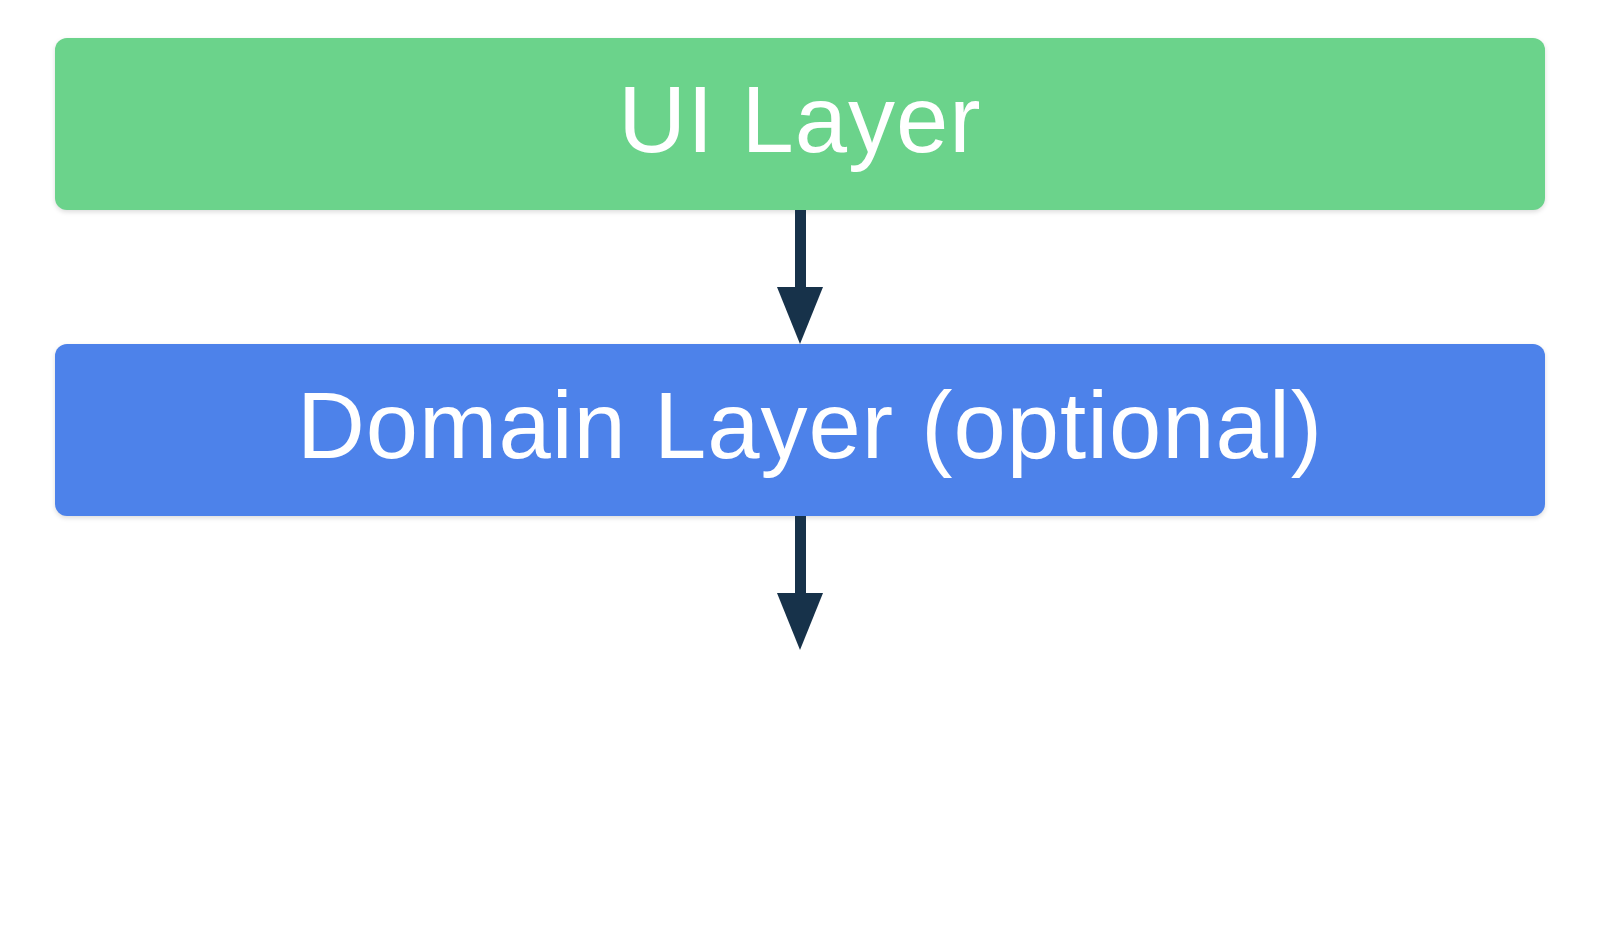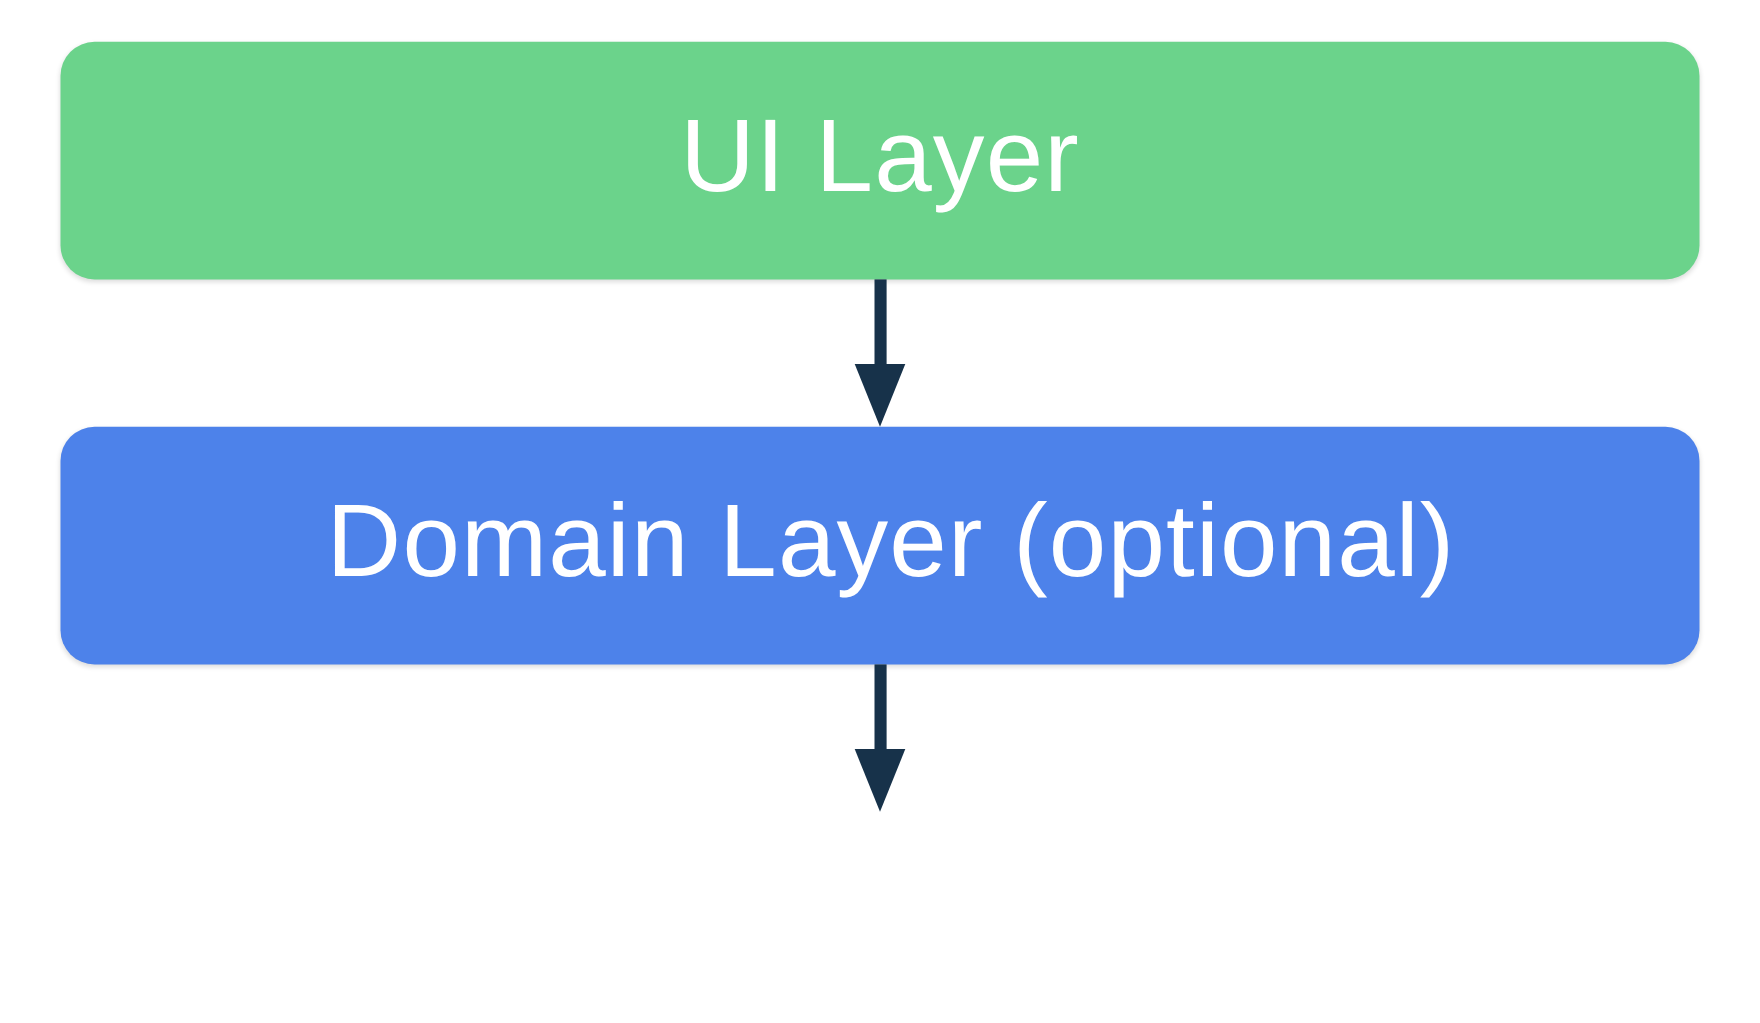--- a/index.html
+++ b/index.html
@@ -14,22 +14,22 @@
     background: var(--background, #ffffff);
     font-family: "Liberation Sans", "DejaVu Sans", sans-serif;
     overflow: hidden;
     display: flex;
     flex-direction: column;
     align-items: stretch;
     box-sizing: border-box;
     padding: 38px 55px 55px 55px;
   }
   .layer-box {
-    height: 216px;
-    border-radius: 31px;
+    height: 172px;
+    border-radius: 12px;
     display: flex;
     align-items: center;
     justify-content: center;
     box-shadow: 0 2px 5px rgba(0, 0, 0, 0.14);
     flex: 0 0 auto;
   }
   .box-ui     { background: var(--ui_layer, #6bd38b); }
   .box-domain { background: var(--domain_layer, #4d82ea); padding-left: 20px; }
   .box-data   { background: var(--data_layer, #17324a); }
   .layer-label {

